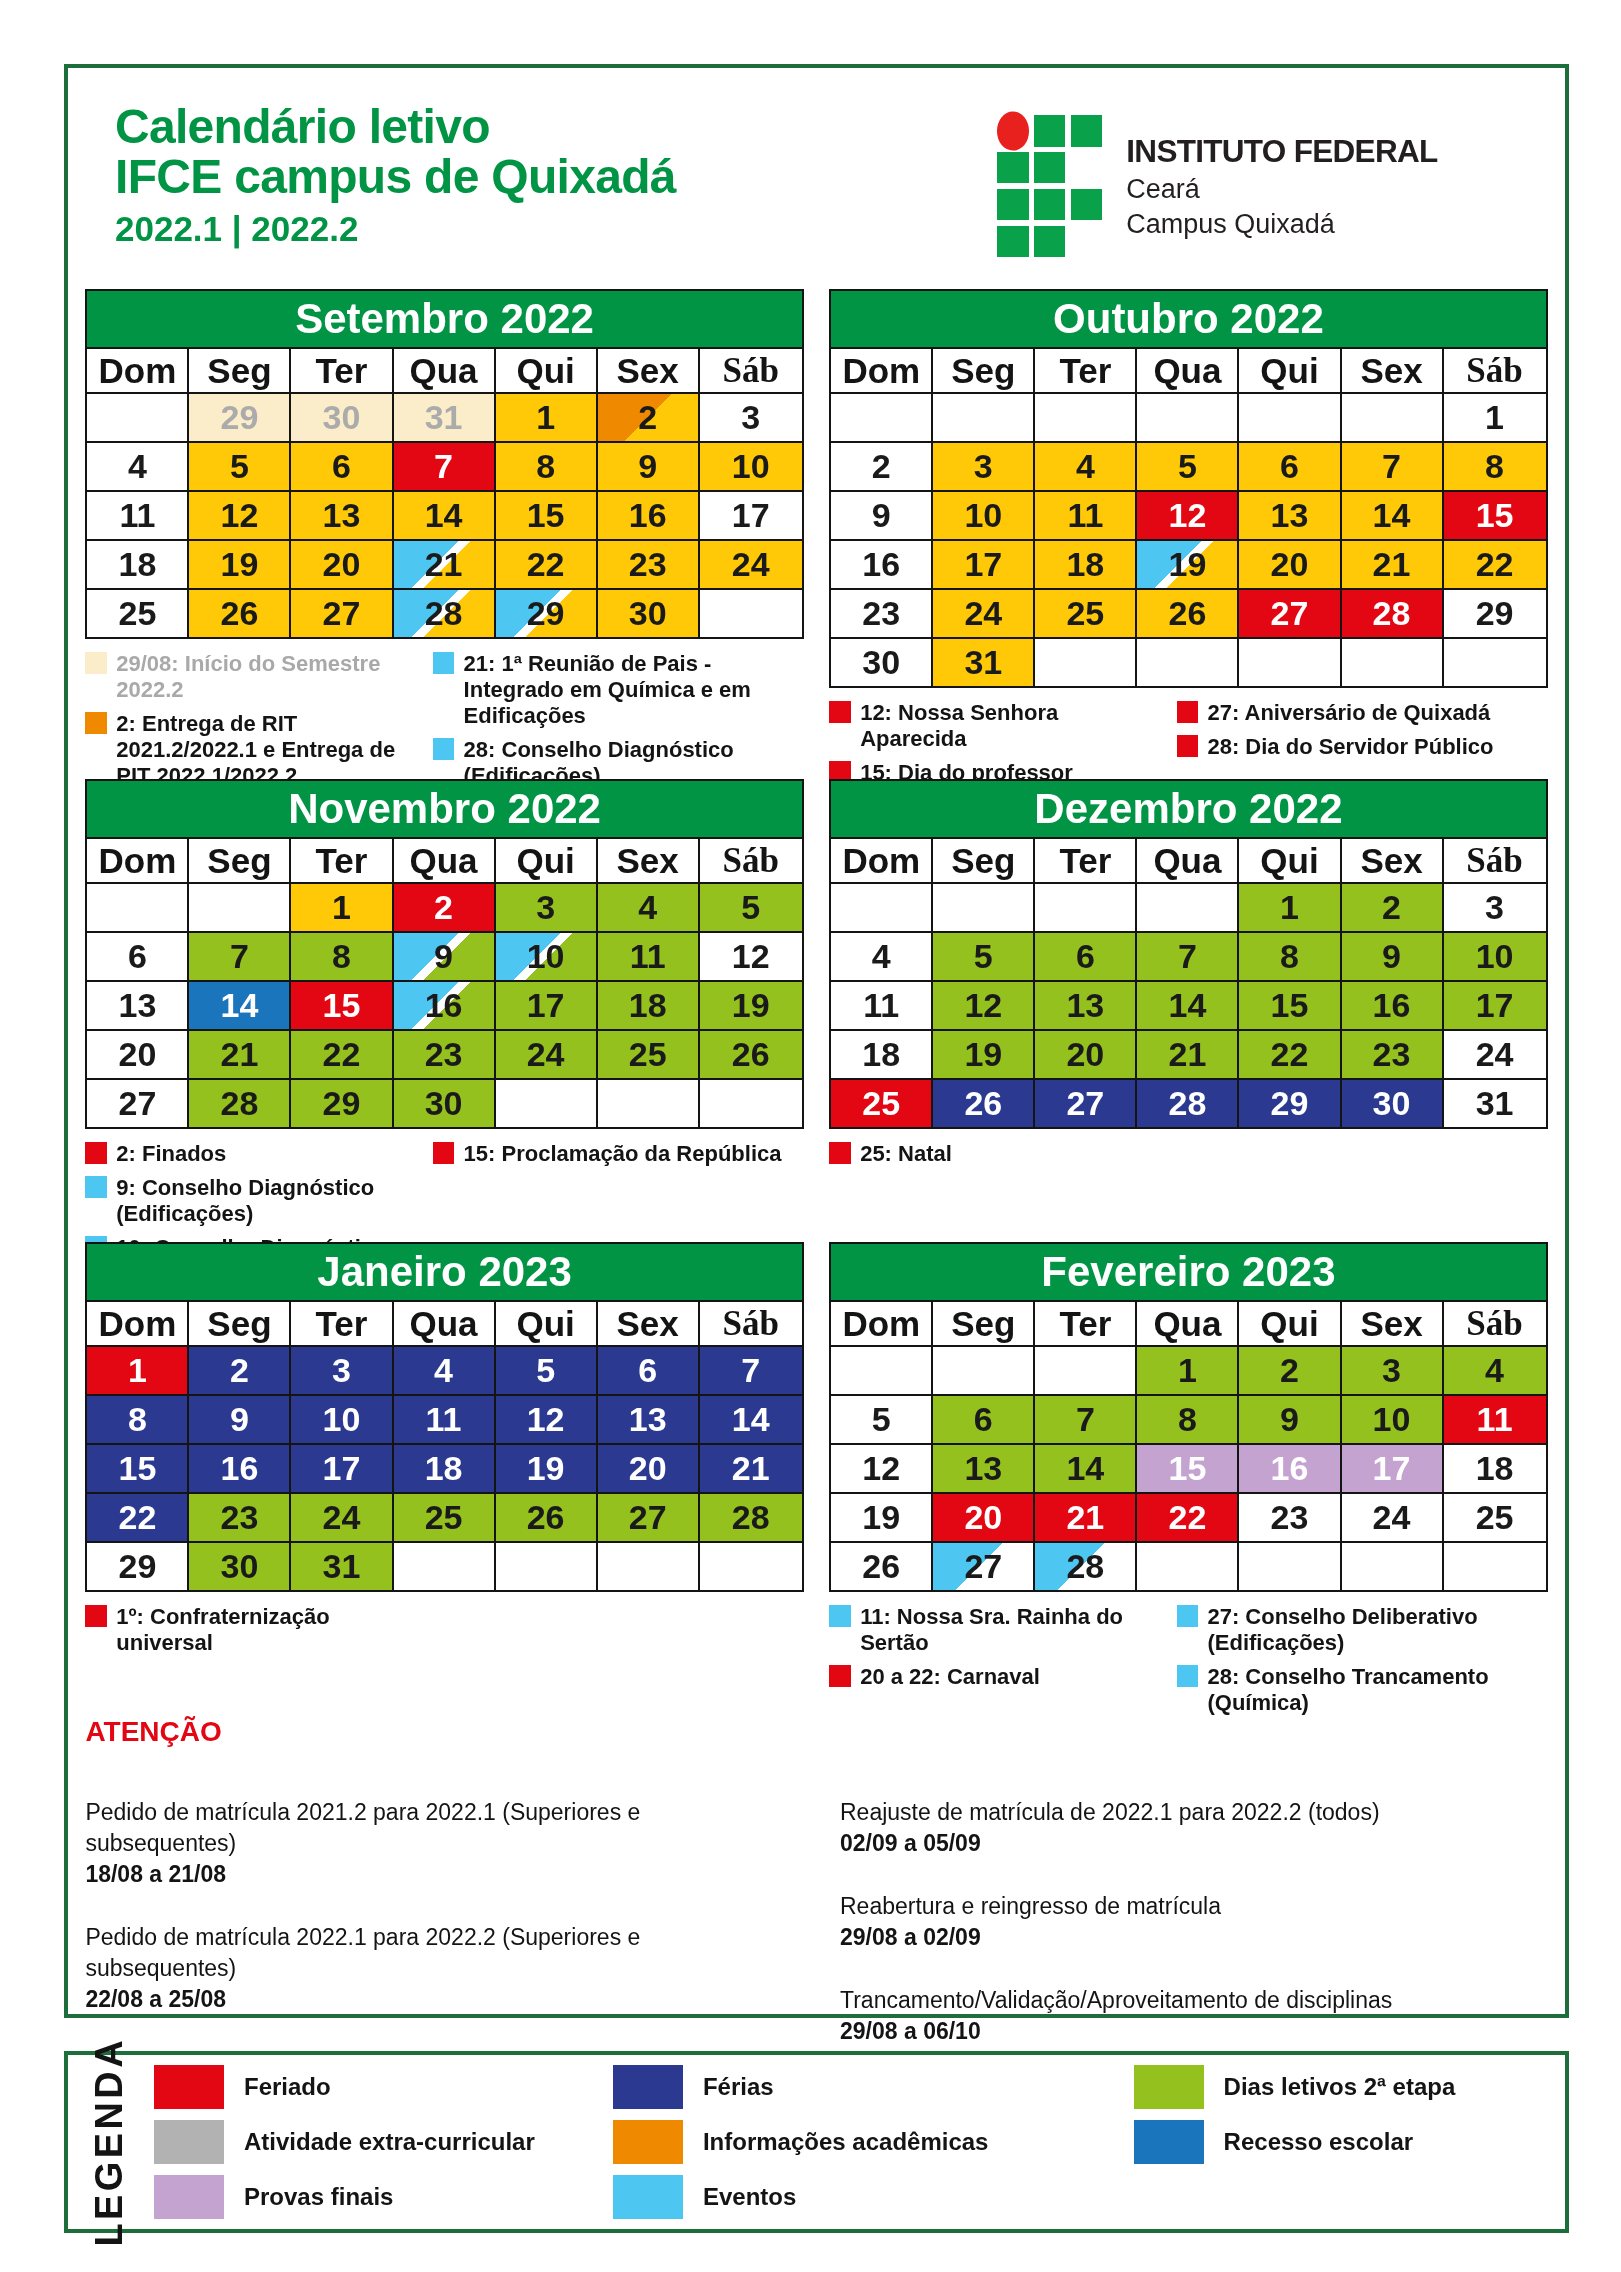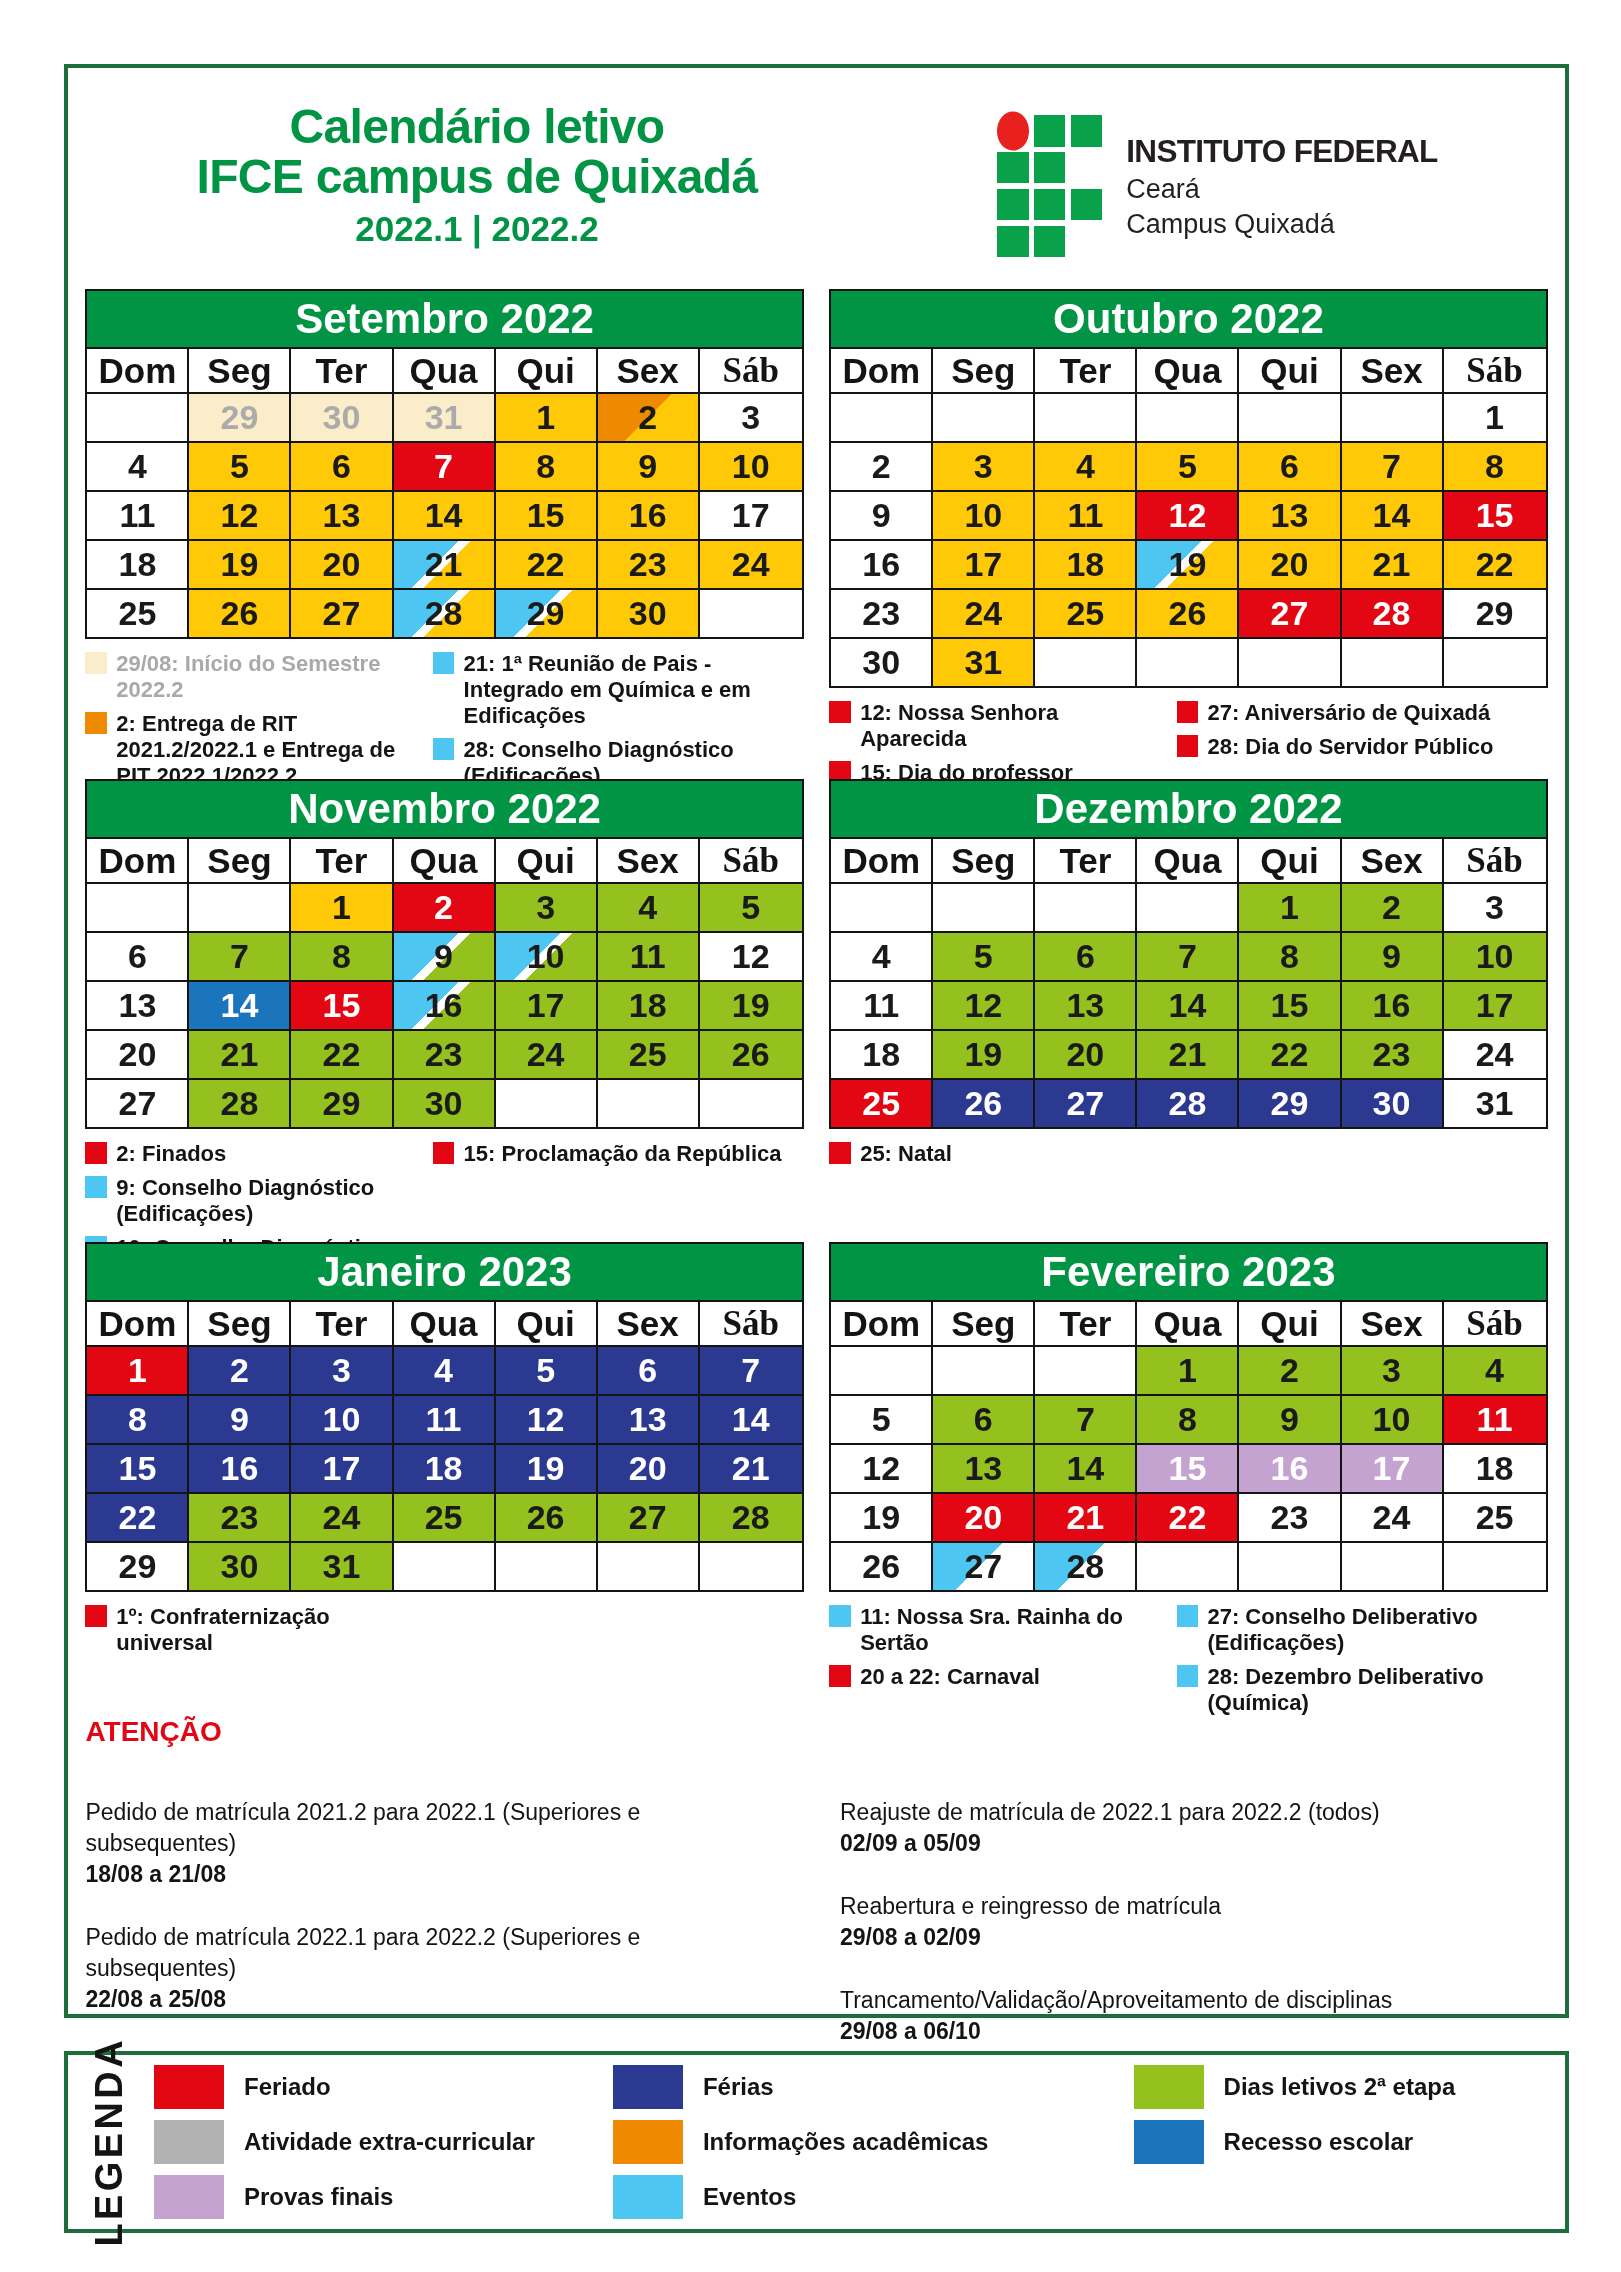--- a/index.html
+++ b/index.html
@@ -2,21 +2,21 @@
 <html style="--border_green: #1E6E3C; --header_green: #009444; --yellow: #FFC907; --cream: #FBEDC9; --cream_text: #ABABAB; --orange: #EF8A00; --red: #E30613; --green2: #95C11F; --blue: #1B75BC; --navy: #2B3990; --lavender: #C5A3D1; --cyan: #4EC6F2; --gray: #B2B2B2; --logo_green: #0AA14B; --logo_red: #E8201E;font-size:10.7px"><head>
 <meta charset="utf-8">
 <style>
   html,body{margin:0;padding:0;background:#ffffff;}
   body{width:1622px;height:2273px;position:relative;font-family:"Liberation Sans", sans-serif;color:#141414;}
   .main-box{position:absolute;left:64px;top:64px;width:1505px;height:1954px;border:4.7px solid var(--border_green);box-sizing:border-box;background:#fff;}
   .legend-box{position:absolute;left:64px;top:2051px;width:1505px;height:182px;border:4.7px solid var(--border_green);box-sizing:border-box;display:flex;align-items:center;padding:6.7px 20px;background:#fff;}
 
   
   .hdr{position:relative;height:221px;}
-  .titles{position:absolute;left:47px;top:34px;width:724px;text-align:center;color:var(--header_green);font-weight:bold;}
+  .titles{position:absolute;left:47px;top:34px;width:724px;text-align:left;color:var(--header_green);font-weight:bold;}
   .t1,.t2{font-size:48px;line-height:1.05;letter-spacing:-0.7px;}
   .t3{font-size:35px;margin-top:6.7px;}
   .logo{position:absolute;left:929px;top:47px;display:flex;align-items:center;gap:24px;}
   .logo-grid{display:grid;grid-template-columns:repeat(3,31.5px);grid-auto-rows:31.5px;gap:5.4px;}
   .lg-cell{background:var(--logo_green);}
   .lg-circle{background:var(--logo_red);border-radius:50%;transform:scaleY(1.22);}
   .lg-blank{background:transparent;}
   .logo-text{color:#231F20;}
   .lt-org{font-size:31.5px;font-weight:bold;letter-spacing:-0.7px;}
   .lt-sub{font-size:27px;margin-top:4px;}
@@ -574,21 +574,21 @@
               <span>20 a 22: Carnaval</span>
             </div>
           </div>
           <div class="ml-col">
             <div class="ml-item">
               <span class="ml-sw sw-cyan"></span>
               <span>27: Conselho Deliberativo (Edificações)</span>
             </div>
             <div class="ml-item">
               <span class="ml-sw sw-cyan"></span>
-              <span>28: Dezembro Deliberativo (Química)</span>
+              <span>28: Conselho Trancamento (Química)</span>
             </div>
           </div>
         </div>
       </div>
     </div>
 
   <div class="attention">
     <div class="att-h">ATENÇÃO</div>
     <div class="att-cols">
       <div id="att-left">

